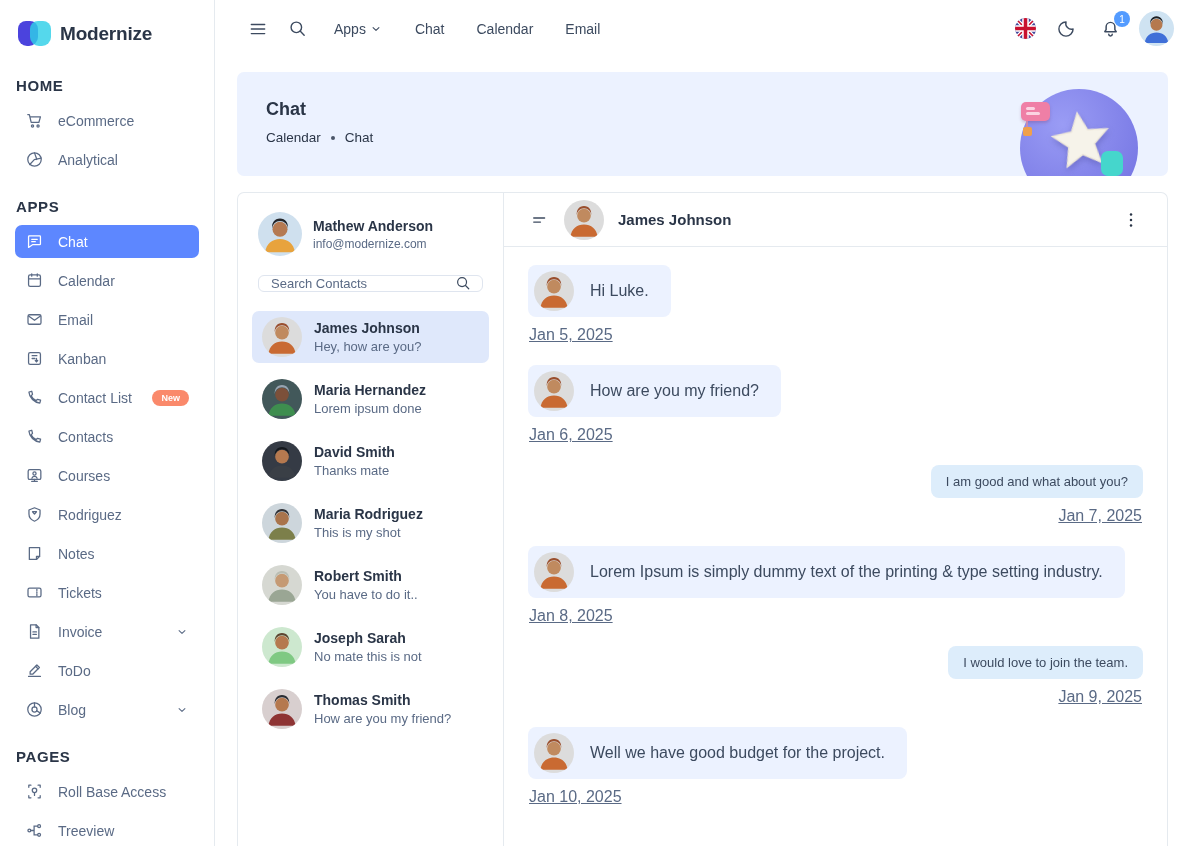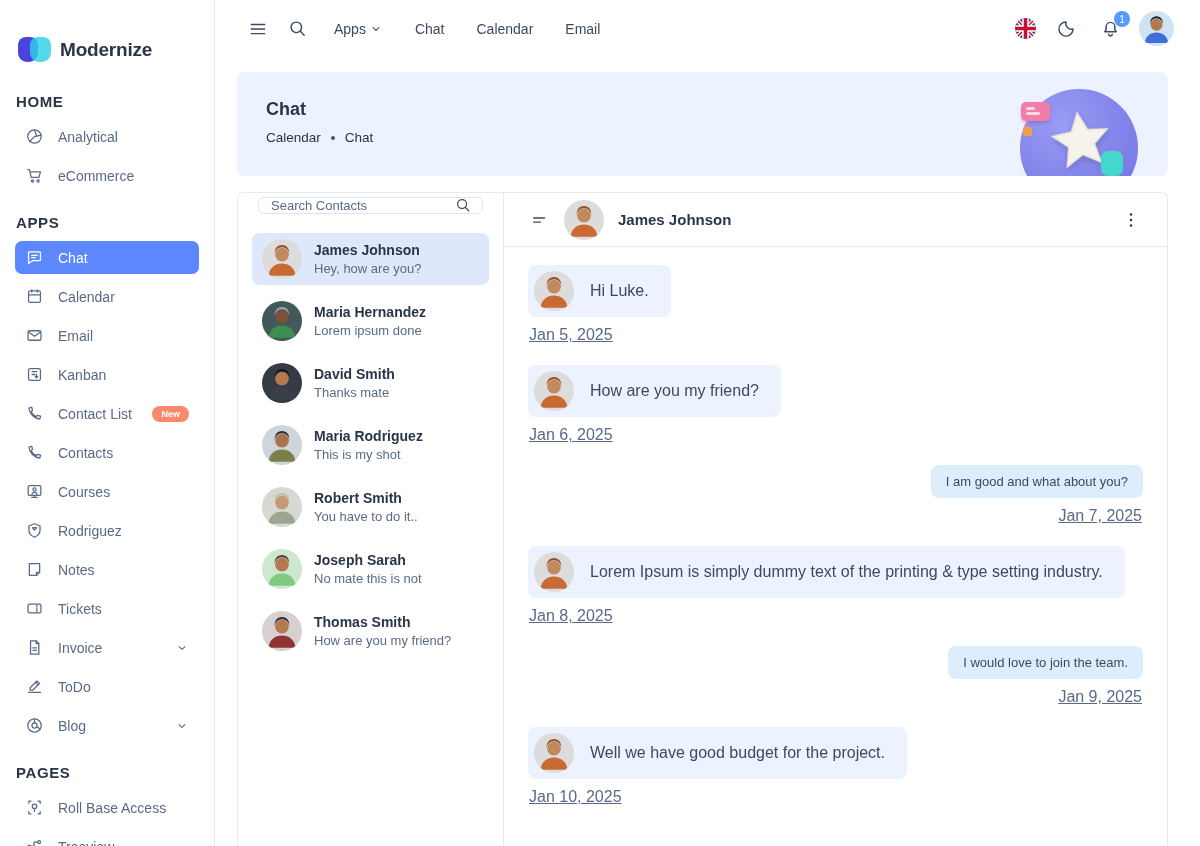--- a/index.html
+++ b/index.html
@@ -6,21 +6,21 @@
     --primary:#5d87ff; --banner-bg:#ecf2ff; --bubble-in:#ecf2ff; --bubble-out:#ddedfb;
     --selected-contact:#dfe8fb; --text-dark:#2a3547; --text-gray:#5a6a85; --border:#e5eaef;
     --badge-new:#fa896b; --notification-badge:#539bff;
   }
   *{box-sizing:border-box; margin:0; padding:0;}
   html,body{width:1200px;height:846px;overflow:hidden;}
   body{font-family:"Liberation Sans",sans-serif; background:#fff; color:var(--text-dark); position:relative;}
   .ic{width:19px;height:19px;flex:0 0 auto; display:block;}
   
   .sidebar{position:absolute;left:0;top:0;width:215px;height:846px;background:#fff;border-right:1px solid var(--border);}
-  .logo{display:flex;align-items:center;gap:9px;padding:36px 20px 8px 18px;}
+  .logo{display:flex;align-items:center;gap:9px;padding:20px 20px 8px 18px;}
   .lm{position:relative;width:33px;height:27px;display:inline-block;}
   .lm i{position:absolute;top:1px;height:25px;border-radius:8px 8px 9px 9px;}
   .lm .lm1{left:0;width:20px;background:#4b43dd;}
   .lm .lm2{left:12px;width:21px;background:#2fd0e8;opacity:.82;}
   .brand{font-size:19px;font-weight:700;letter-spacing:-.2px;color:var(--text-dark);}
   .sec{margin:22px 16px 10px;font-size:15px;font-weight:700;letter-spacing:.6px;color:var(--text-dark);}
   .s-item{display:flex;align-items:center;gap:14px;margin:0 15px 6px;padding:7px 10px;border-radius:7px;color:var(--text-gray);font-size:14px;cursor:pointer;}
   .s-item .ic{color:var(--text-gray);}
   .s-item.active{background:var(--primary);color:#fff;}
   .s-item.active .ic{color:#fff;}
@@ -264,29 +264,29 @@
     <span class="lm">
         <i class="lm1"></i>
         <i class="lm2"></i>
       </span>
     <span class="brand">Modernize</span>
   </div>
 
   <div class="sec">HOME</div>
   <div class="s-item">
     <svg class="ic">
+        <use href="#i-cart"></use>
+      </svg>
+    <span>eCommerce</span>
+  </div>
+  <div class="s-item">
+    <svg class="ic">
         <use href="#i-aperture"></use>
       </svg>
     <span>Analytical</span>
-  </div>
-  <div class="s-item">
-    <svg class="ic">
-        <use href="#i-cart"></use>
-      </svg>
-    <span>eCommerce</span>
   </div>
 
   <div class="sec">APPS</div>
   <div class="s-item active">
     <svg class="ic">
         <use href="#i-chat"></use>
       </svg>
     <span>Chat</span>
   </div>
   <div class="s-item">
@@ -451,20 +451,31 @@
     <svg class="star">
         <use href="#i-star3d"></use>
       </svg>
     <div class="teal"></div>
   </div>
 </section>
 
 <section class="card">
 
   <div class="cp">
+    <div class="cp-head">
+      <span class="avatar sz44 av-mathew">
+          <svg>
+            <use href="#person"></use>
+          </svg>
+        </span>
+      <div>
+        <div class="cp-name">Mathew Anderson</div>
+        <div class="cp-mail">info@modernize.com</div>
+      </div>
+    </div>
     <div class="search">
       <input type="text" placeholder="Search Contacts" style="">
       <svg class="ic">
           <use href="#i-search"></use>
         </svg>
     </div>
     <div class="clist">
       <div class="c-item selected">
         <span class="avatar sz40 av-james">
             <svg>

